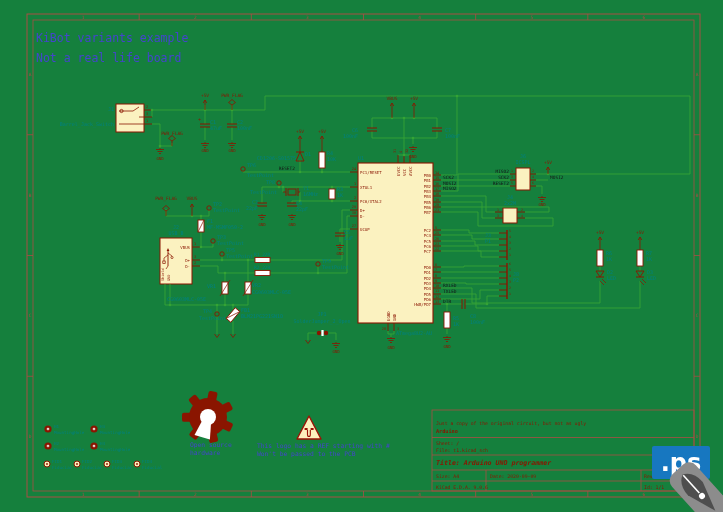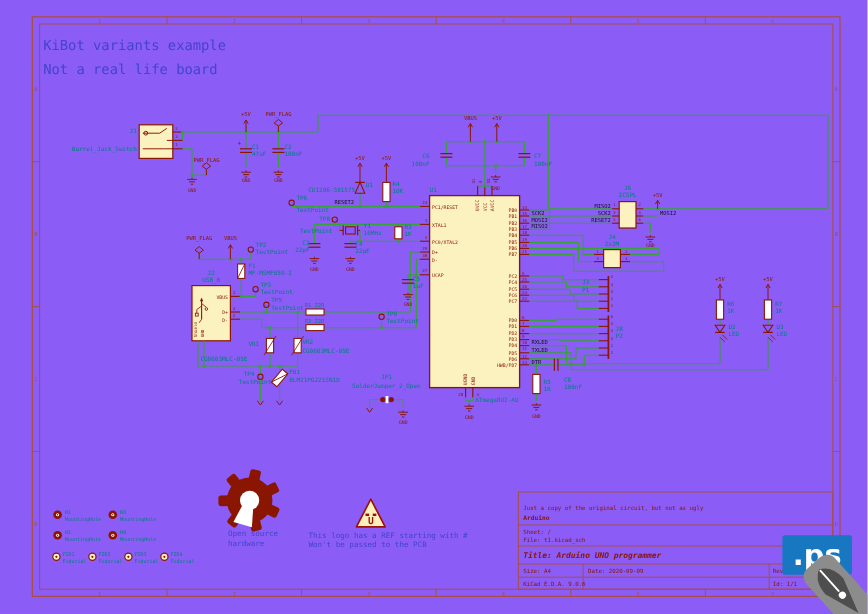--- a/index.html
+++ b/index.html
@@ -1,16 +1,16 @@
 <!DOCTYPE html>
 <html><head>
 <meta charset="utf-8">
 <style>
   html,body{margin:0;padding:0;background:#ffffff;}
-  .stage{position:relative;width:723px;height:512px;background:#8b5cf6;overflow:hidden;
+  .stage{position:relative;width:723px;height:512px;background:#15803d;overflow:hidden;
          font-family:"DejaVu Sans Mono",monospace;}
   svg{display:block}
   text{font-family:"DejaVu Sans Mono",monospace;}
   .hdr{fill:#4444cd;font-size:11.5px;}
   .blue-note{fill:#4444cd;font-size:6.3px;}
   .tb{fill:#8a1500;font-size:4.8px;}
   .tb-b{fill:#8a1500;font-size:5.2px;font-weight:700;}
   .tb-title{fill:#8a1500;font-size:6.6px;font-weight:700;font-style:italic;}
   .wm-ps{fill:#ffffff;font-size:24px;font-weight:700;font-family:"DejaVu Sans",sans-serif;}
   .uglyph{fill:#9c1206;font-size:8px;font-weight:700;}

